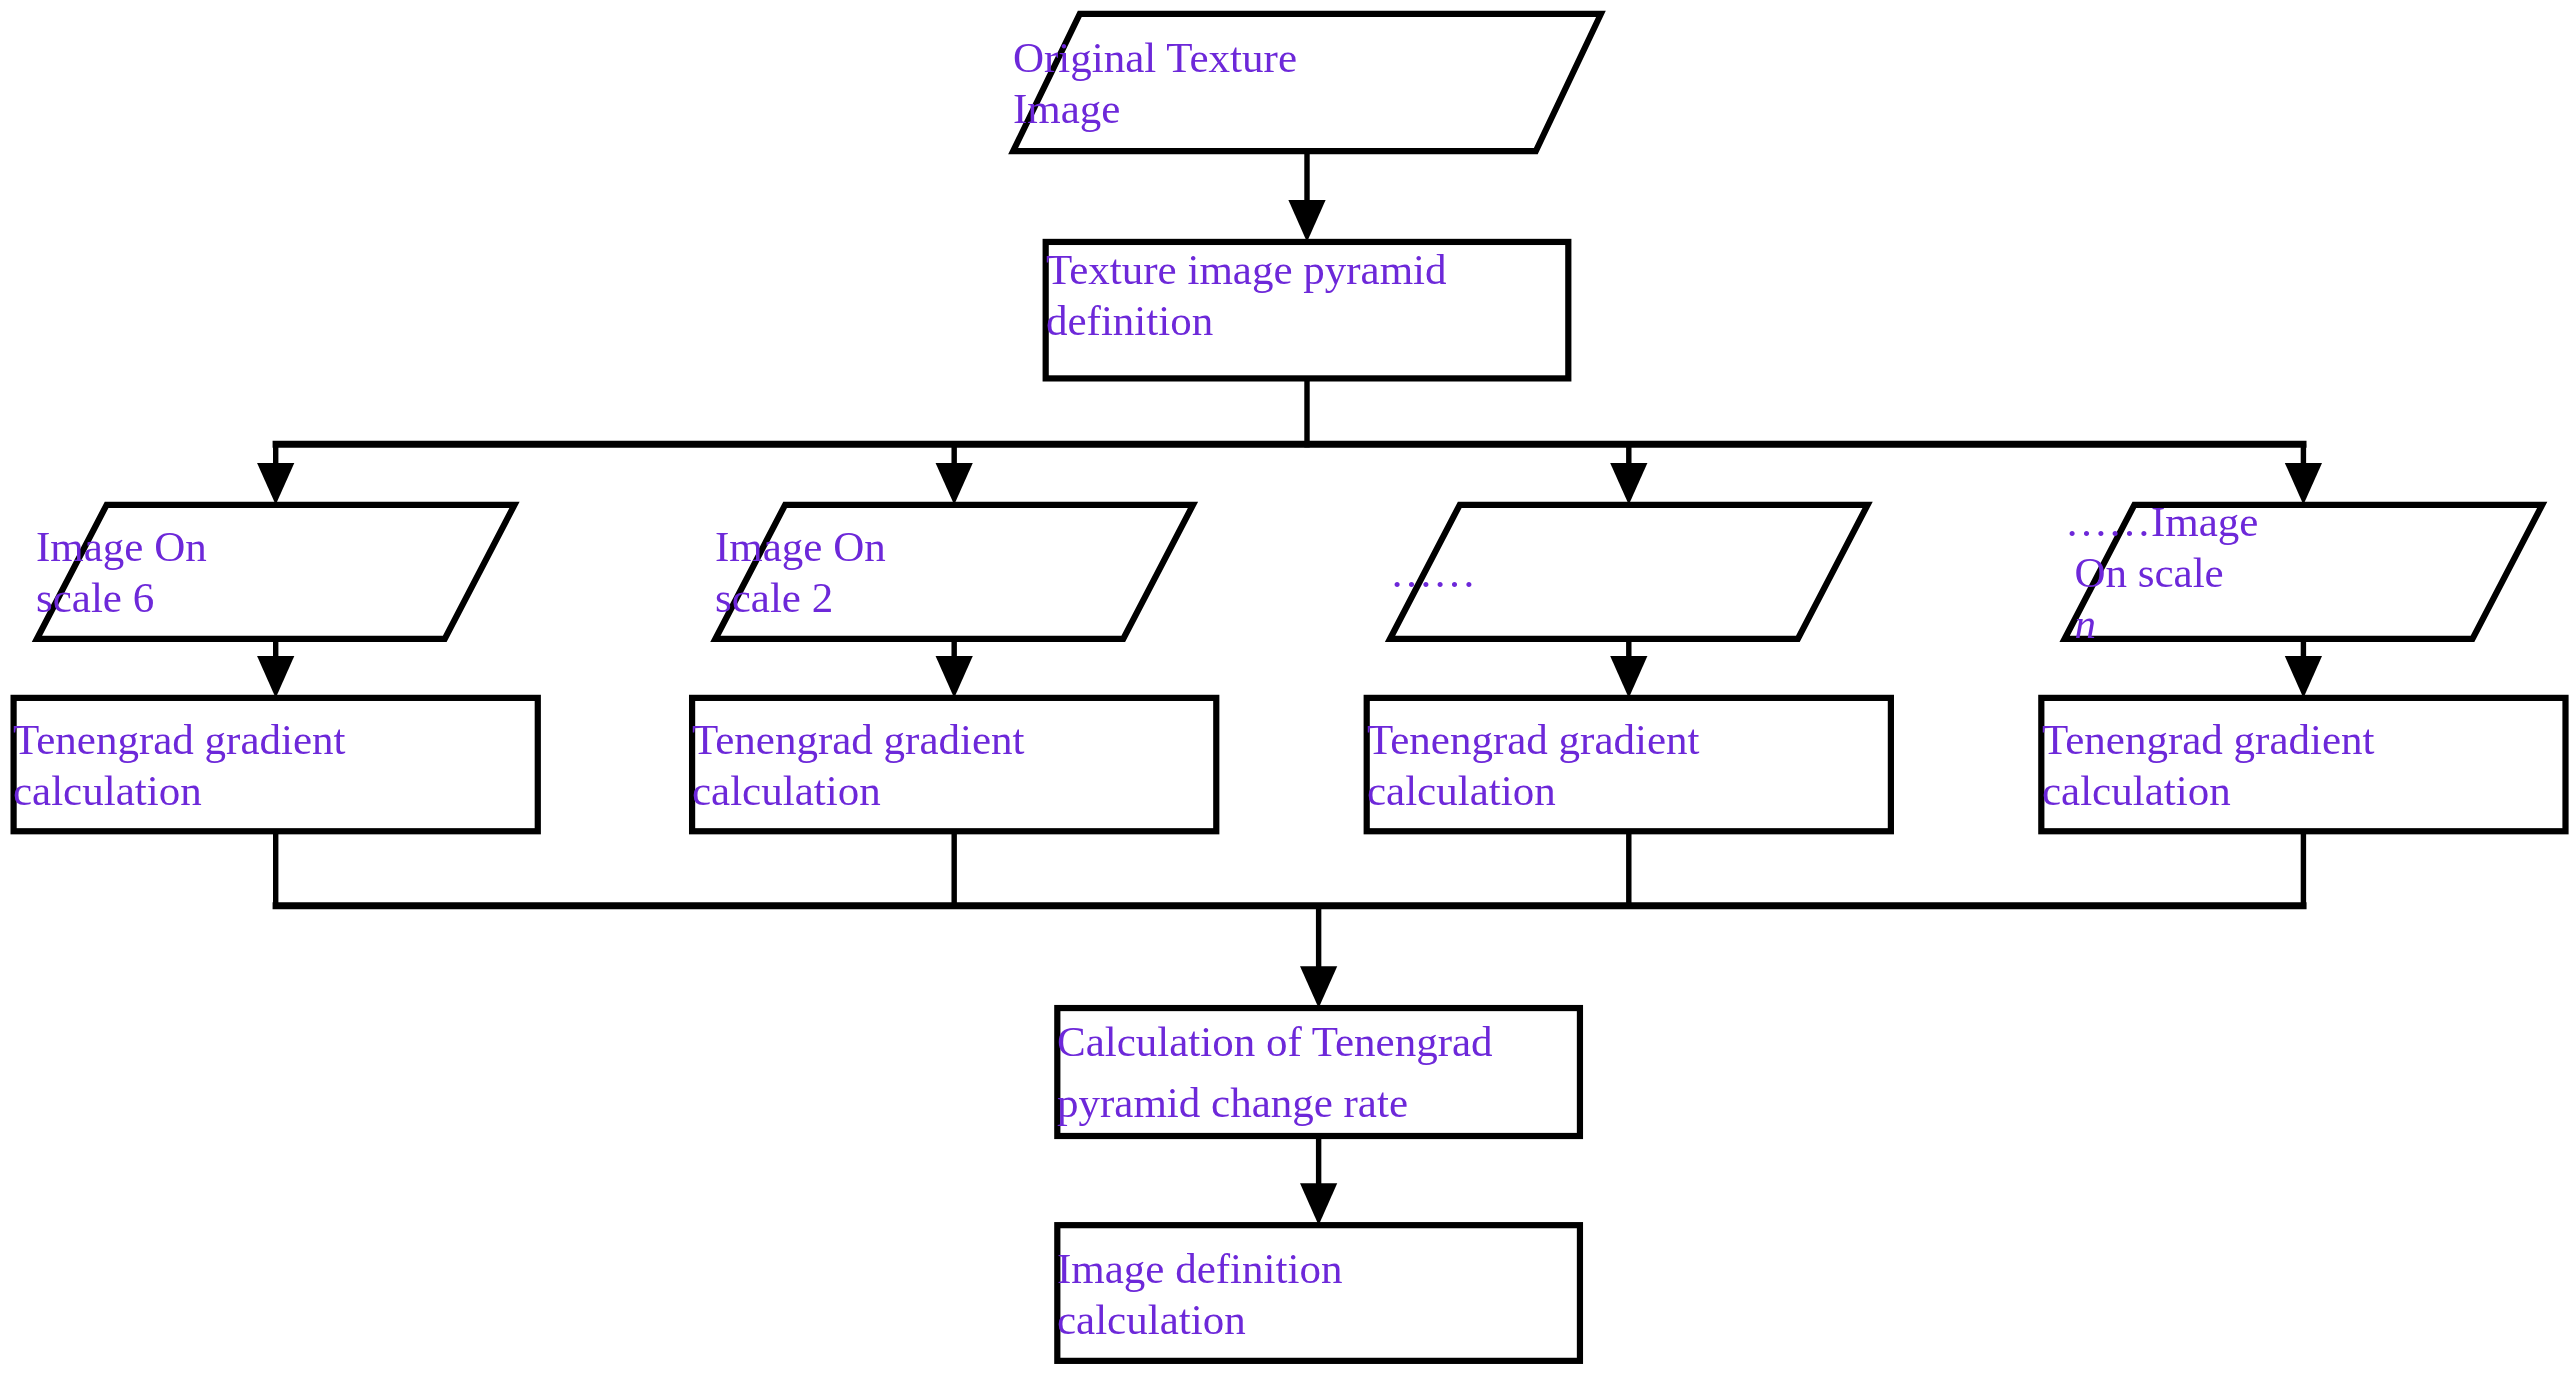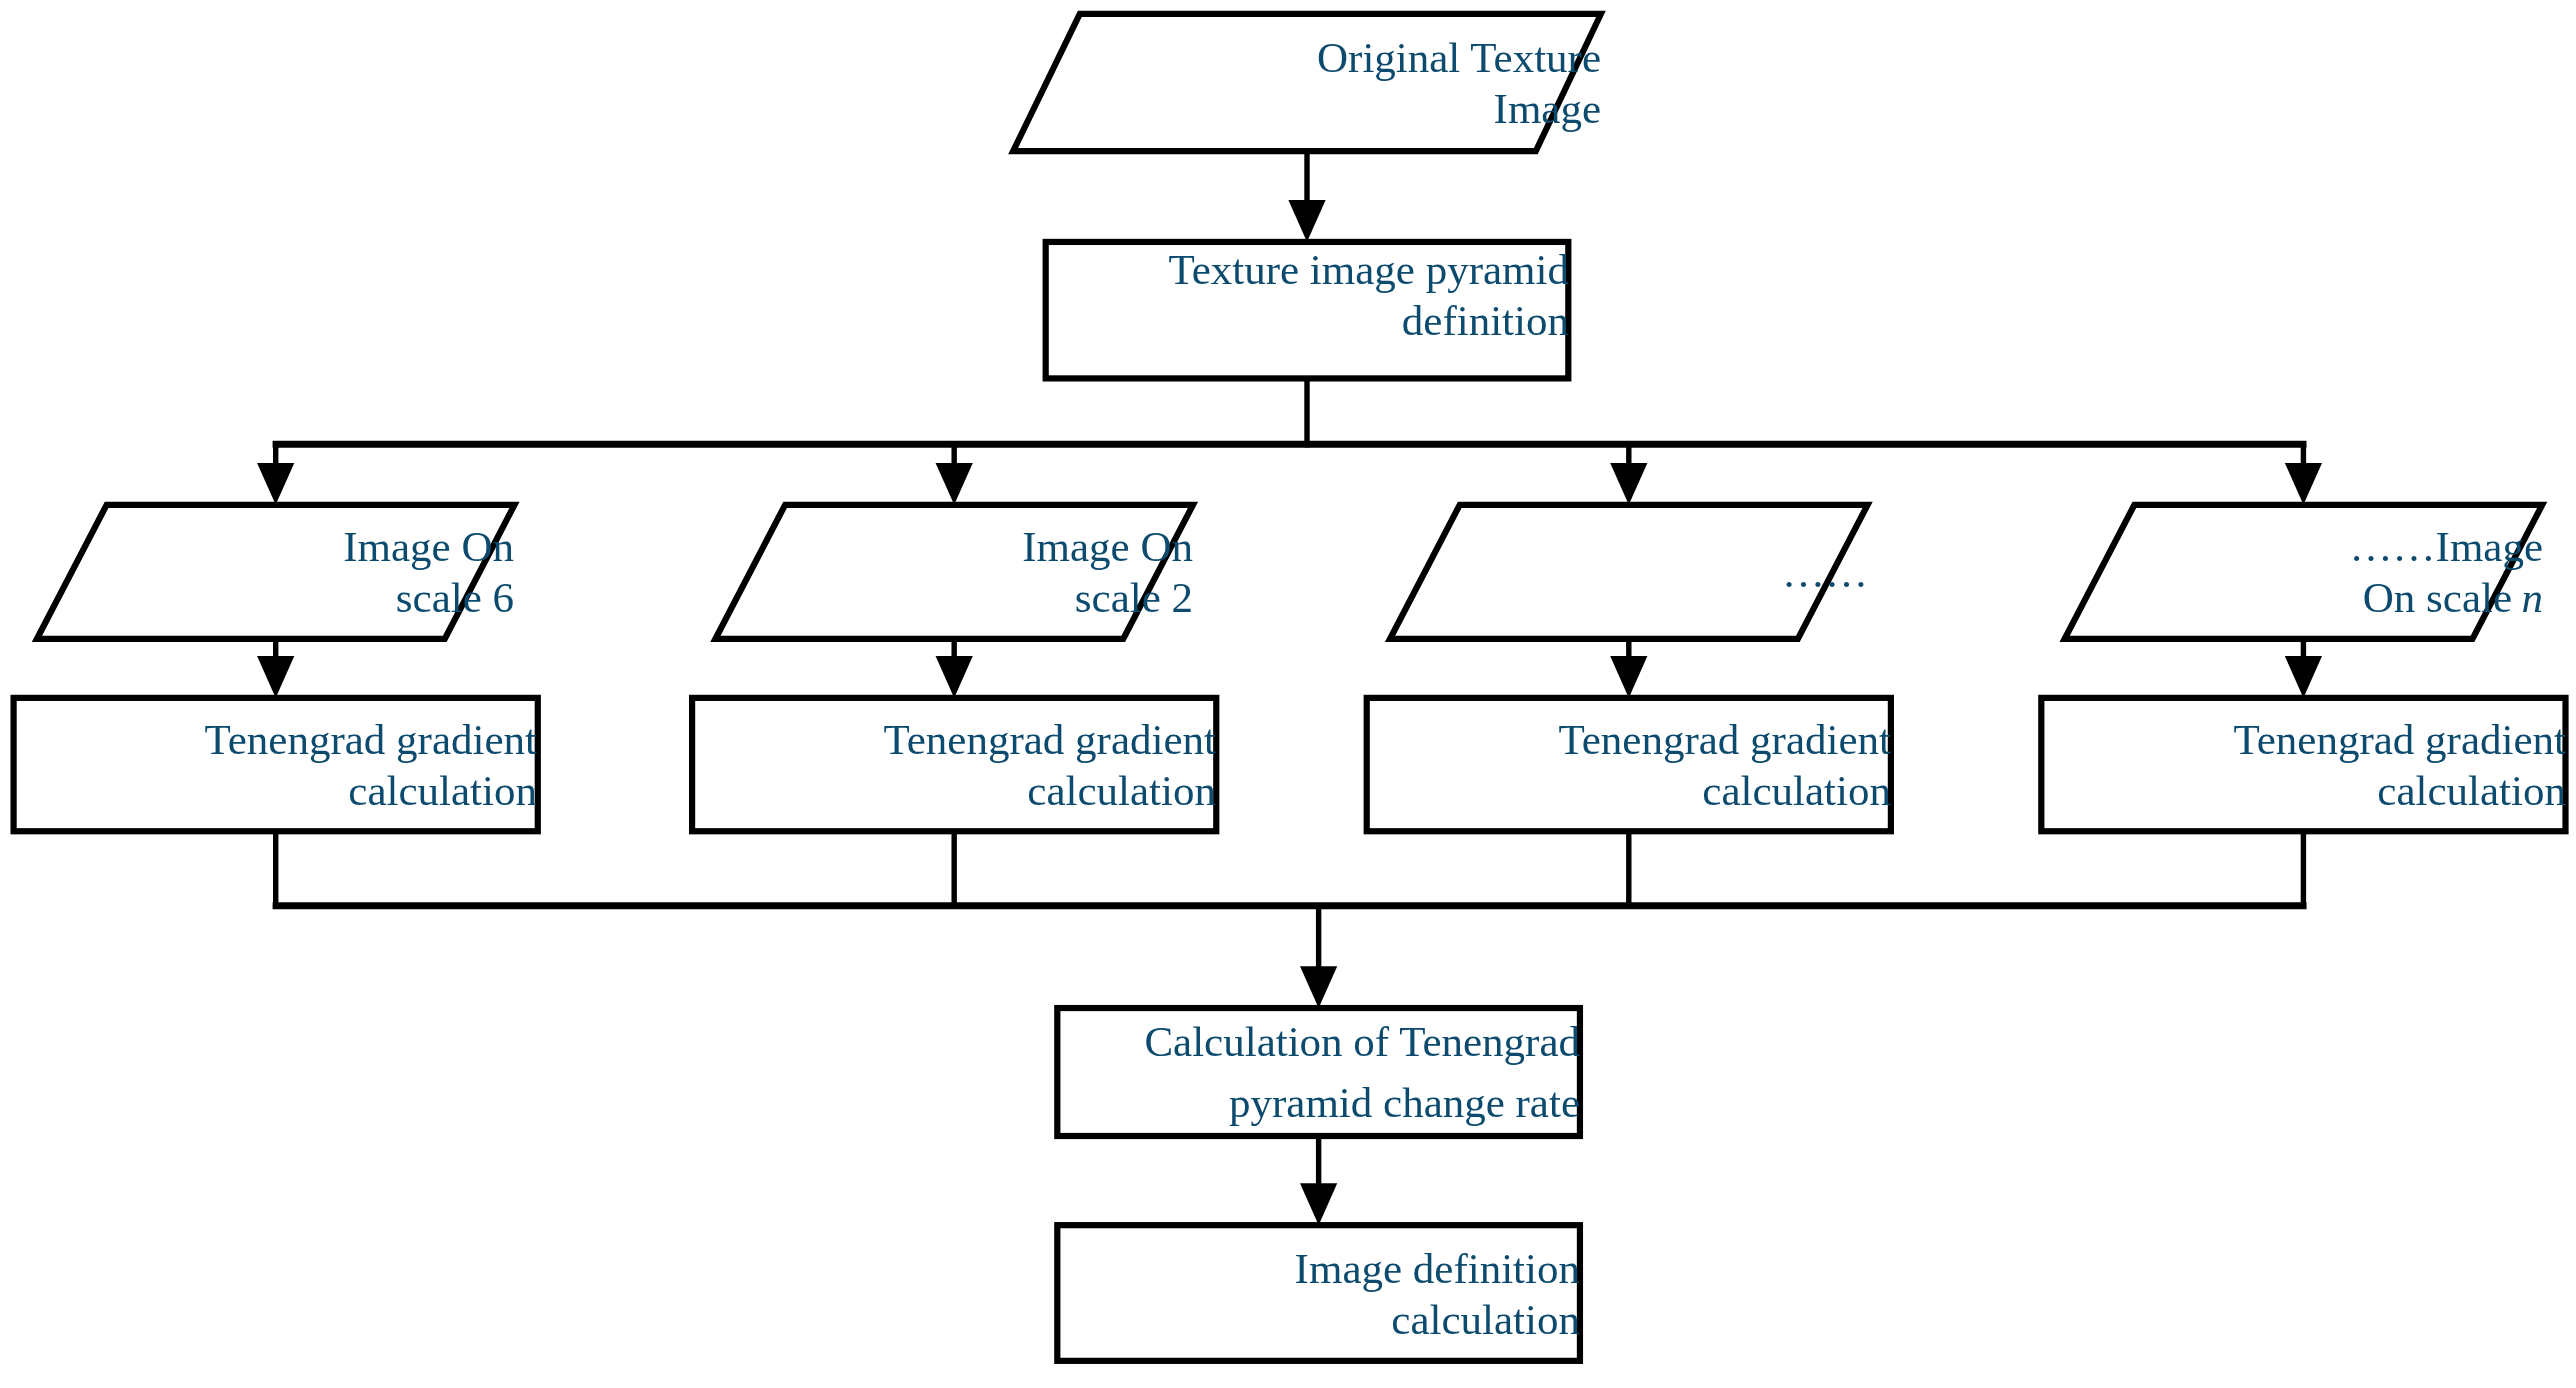--- a/index.html
+++ b/index.html
@@ -39,34 +39,34 @@
     fill: none;
   }
   .head {
     fill: #000000;
     stroke: none;
   }
   .label {
     position: absolute;
     display: flex;
     flex-direction: column;
-    align-items: flex-end;
+    align-items: flex-start;
     justify-content: center;
     text-align: center;
     font-size: 43px;
     line-height: 51px;
-    color: #0c4a6e;
+    color: #6d28d9;
     pointer-events: none;
   }
   .label .line {
     white-space: nowrap;
   }
   .line-flex {
     display: flex;
-    flex-direction: row;
+    flex-direction: column;
     justify-content: center;
     align-items: baseline;
   }
   .var-italic {
     font-style: italic;
     margin-left: 0.22em;
   }
 </style>
 </head>
 <body>

